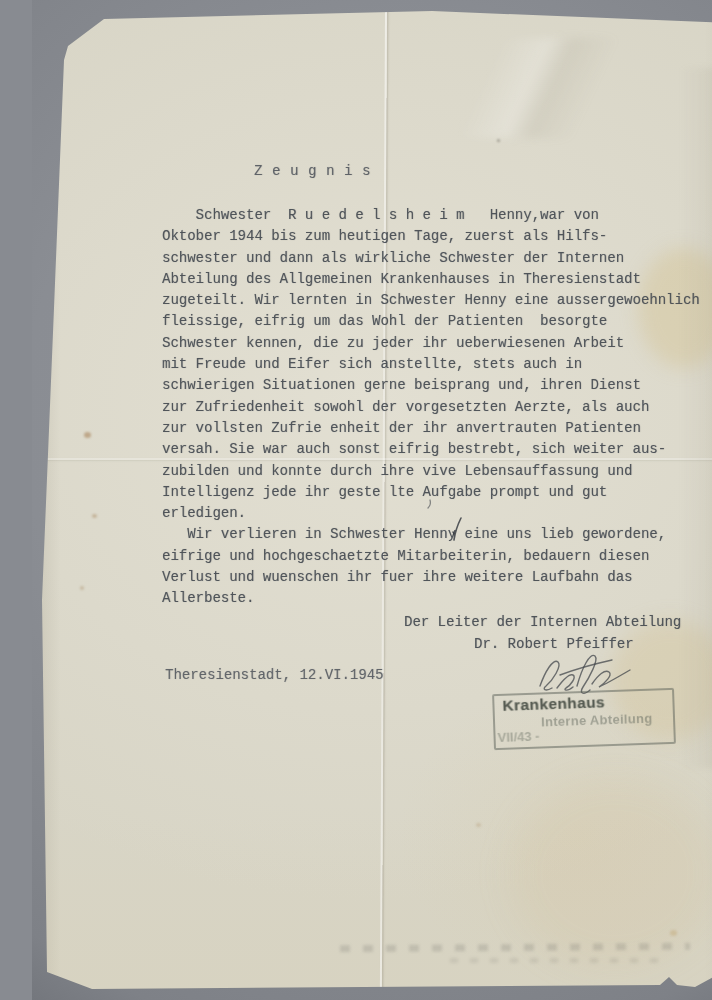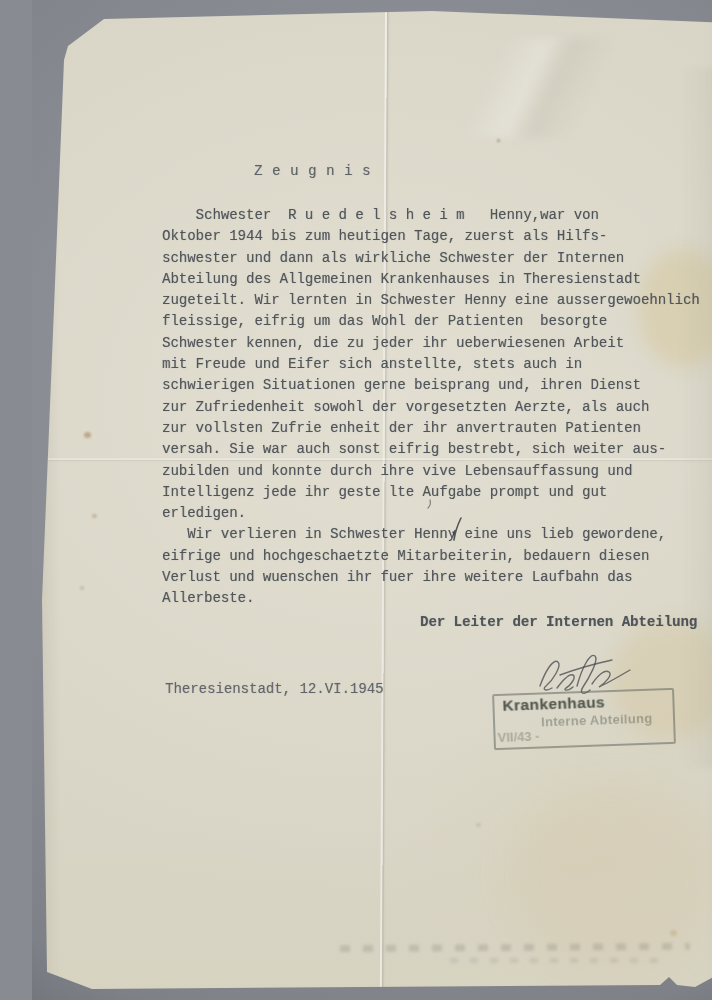--- a/index.html
+++ b/index.html
@@ -27,23 +27,23 @@
   
   .typed{
     font-family:"Liberation Mono","DejaVu Sans Mono",monospace;
     font-size:14px;line-height:21.3px;
     color:rgba(62,68,76,0.83);
     text-shadow:0.4px 0.4px 0.8px rgba(70,76,84,0.45);
     white-space:pre;margin:0;
   }
   .title{left:214px;top:153px;letter-spacing:0.6px;color:rgba(72,78,86,0.75);}
   .bodytext{left:122px;top:197px;}
-  .closing1{left:380px;top:604px;font-weight:bold;}
+  .closing1{left:364px;top:604px;}
   .closing2{left:434px;top:626px;}
-  .dateline{left:125px;top:671px;color:rgba(70,76,84,0.70);}
+  .dateline{left:125px;top:657px;color:rgba(70,76,84,0.70);}
   
   .crease-v{
     left:345px;top:0;width:2px;height:984px;
     background:linear-gradient(180deg, rgba(255,255,255,0.55), rgba(255,255,255,0.35) 40%, rgba(255,255,255,0.5));
     box-shadow:1.5px 0 1.5px rgba(125,120,104,0.28);
     transform:rotate(0.3deg);transform-origin:top;
   }
   .crease-h{
     left:0;top:450px;width:692px;height:1.5px;
     background:rgba(255,255,255,0.28);
@@ -147,20 +147,21 @@
 zur vollsten Zufrie enheit der ihr anvertrauten Patienten
 versah. Sie war auch sonst eifrig bestrebt, sich weiter aus-
 zubilden und konnte durch ihre vive Lebensauffassung und
 Intelligenz jede ihr geste lte Aufgabe prompt und gut
 erledigen.
    Wir verlieren in Schwester Henny eine uns lieb gewordene,
 eifrige und hochgeschaetzte Mitarbeiterin, bedauern diesen
 Verlust und wuenschen ihr fuer ihre weitere Laufbahn das
 Allerbeste.</div>
     <div class="typed closing1">Der Leiter der Internen Abteilung</div>
+    <div class="typed closing2">Dr. Robert Pfeiffer</div>
     <div class="typed dateline">Theresienstadt, 12.VI.1945</div>
 
     <svg class="penmark" viewBox="0 0 14 26">
       <path d="M3,24 C4,17 7,8 10,2 M3,24 C4,20 3,17 2,16" fill="none" stroke="rgba(48,53,60,0.8)" stroke-width="1.6" stroke-linecap="round"></path>
     </svg>
 
     <svg class="pencomma" viewBox="0 0 10 12">
       <path d="M5,2 C6,5 5,8 3,10" fill="none" stroke="rgba(55,60,67,0.55)" stroke-width="1.3" stroke-linecap="round"></path>
     </svg>
 

